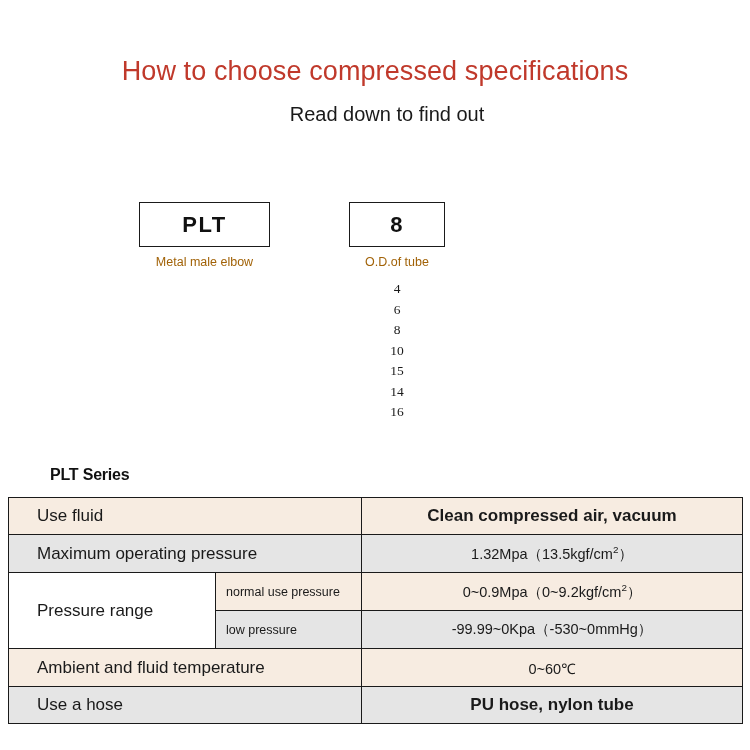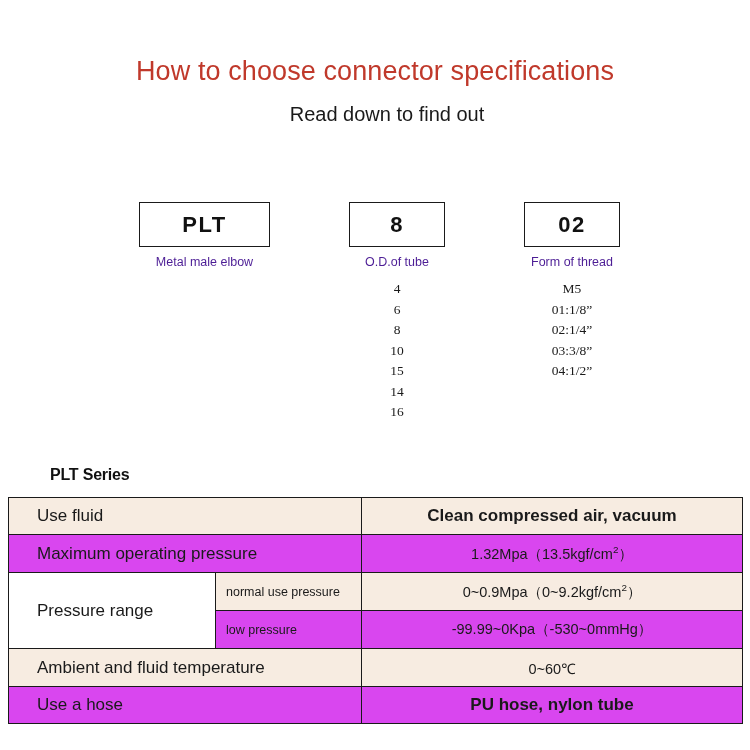--- a/index.html
+++ b/index.html
@@ -66,21 +66,21 @@
   .code-box-text {
     font-size: 22px;
     font-weight: bold;
     letter-spacing: 1.5px;
     color: #111111;
   }
   .code-caption {
     margin-top: 8px;
     font-size: 12.5px;
     text-align: center;
-    color: #4c1d95;
+    color: #a16207;
     white-space: nowrap;
   }
   .code-list {
     margin-top: 10px;
     text-align: center;
     font-size: 13.5px;
     line-height: 20.5px;
     font-family: "Liberation Serif", serif;
     color: #1a1a1a;
   }
@@ -128,28 +128,28 @@
     text-align: left;
     font-size: 12.5px;
     height: 37px;
   }
   td.val-small {
     text-align: center;
     font-size: 14.5px;
     height: 37px;
   }
   tr.beige td { background: #f7ece1; }
-  tr.white  td { background: #d946ef; }
+  tr.white  td { background: #e5e5e5; }
   td.plain-white { background: #ffffff !important; }
   sup { font-size: 0.68em; vertical-align: super; }
 </style>
 </head>
 <body>
 
-<div class="page-title">How to choose connector specifications</div>
+<div class="page-title">How to choose compressed specifications</div>
 <div class="page-subtitle">Read down to find out</div>
 
 <div class="code-area">
 
   <div class="code-col" style="left:139px; width:131px;">
     <div class="code-box">
       <span class="code-box-text">PLT</span>
     </div>
     <div class="code-caption">Metal male elbow</div>
   </div>
@@ -163,33 +163,20 @@
       <div>4</div>
       <div>6</div>
       <div>8</div>
       <div>10</div>
       <div>15</div>
       <div>14</div>
       <div>16</div>
     </div>
   </div>
 
-  <div class="code-col" style="left:524px; width:96px;">
-    <div class="code-box">
-      <span class="code-box-text">02</span>
-    </div>
-    <div class="code-caption">Form of thread</div>
-    <div class="code-list">
-      <div>M5</div>
-      <div>01:1/8”</div>
-      <div>02:1/4”</div>
-      <div>03:3/8”</div>
-      <div>04:1/2”</div>
-    </div>
-  </div>
 
 </div>
 
 <div class="series-label">PLT Series</div>
 
 <table class="spec-table">
   <colgroup>
     <col style="width:207px;">
     <col style="width:146px;">
     <col style="width:381px;">

